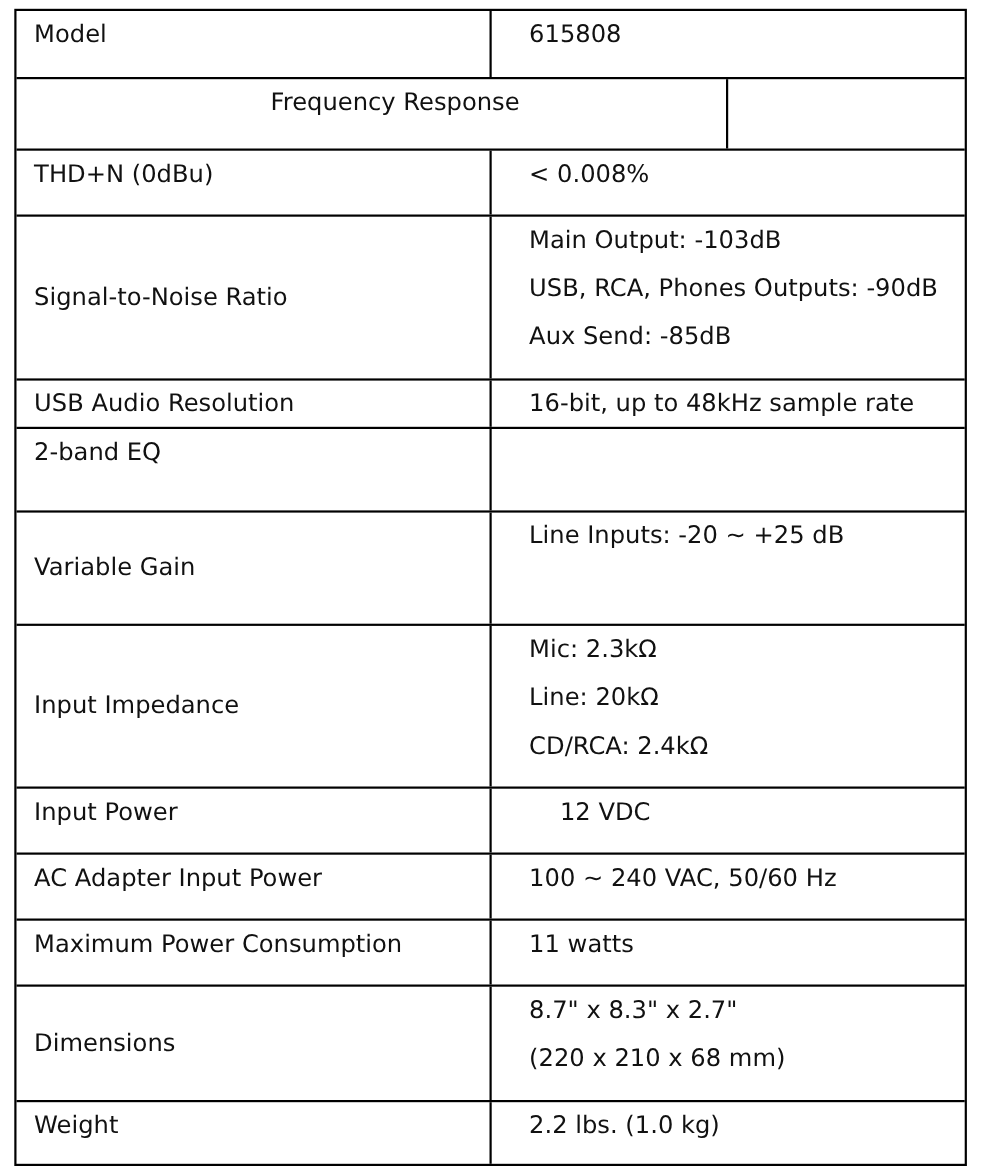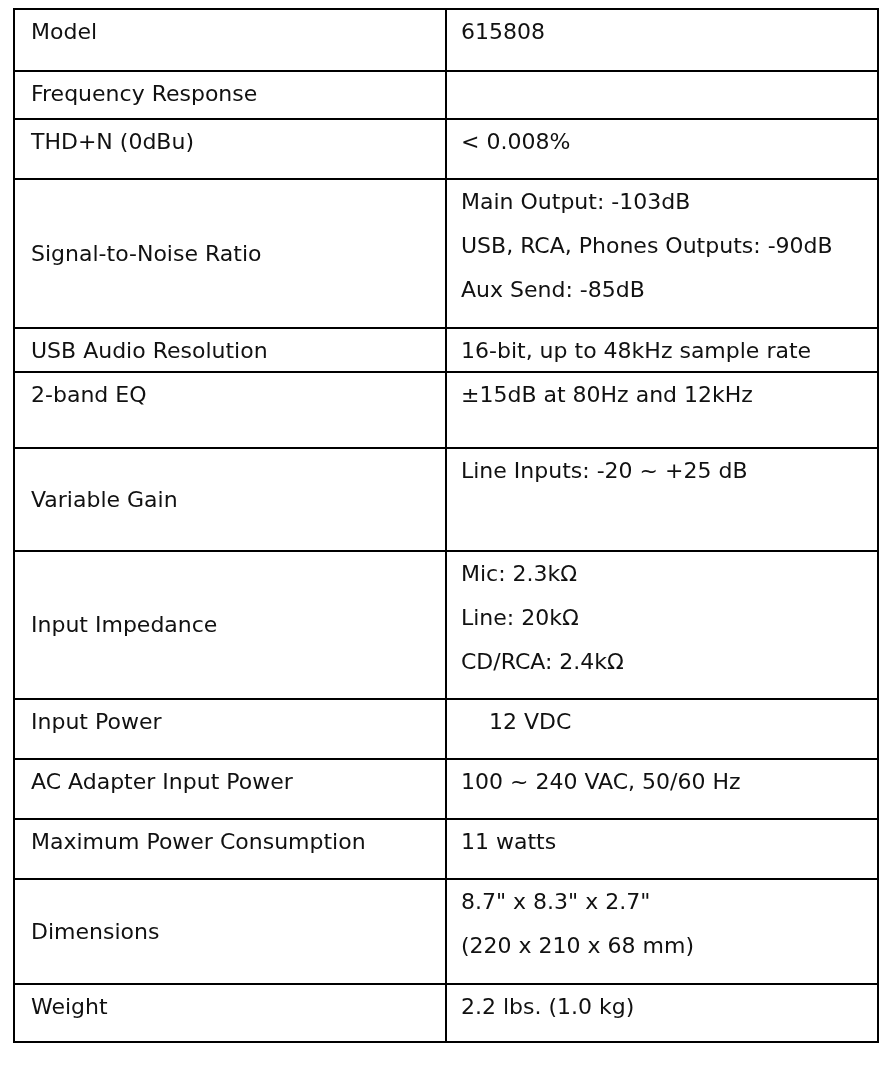--- a/index.html
+++ b/index.html
@@ -7,33 +7,33 @@
          font-family: "DejaVu Sans", sans-serif; color: #111111; }
   .spec-table { position: absolute; left: 13px; top: 8px; width: 866px;
                 border: 2px solid #000; box-sizing: border-box; }
   .row { display: flex; box-sizing: border-box; border-top: 2px solid #000; }
   .row:first-child { border-top: none; }
   .cell { box-sizing: border-box; font-size: 22px; line-height: 44px; }
   .label { width: 432px; padding-left: 16px; border-right: 2px solid #000;
            display: flex; align-items: center; }
   .label.top { align-items: flex-start; }
   .value { flex: 1; padding-left: 14px; }
-  .value .line { display: block; height: 44px; }
+  .value .line { display: block; height: 44px; margin-left: 20px; }
 </style>
 </head>
 <body>
 
 <div class="spec-table" id="spec-table">
     <div class="row" style="height: 60px;">
     <div class="cell label top">Model</div>
     <div class="cell value">
         <span class="line">615808</span>
       </div>
   </div>
-    <div class="row" style="height: 48px;">
+    <div class="row" style="height: 65px; justify-content: center;">
     <div class="cell label top">Frequency Response</div>
   </div>
     <div class="row" style="height: 60px; justify-content: flex-end;">
     <div class="cell label top">THD+N (0dBu)</div>
     <div class="cell value">
         <span class="line">&lt; 0.008%</span>
       </div>
   </div>
     <div class="row" style="height: 149px;">
     <div class="cell label">Signal-to-Noise Ratio</div>
@@ -44,23 +44,20 @@
       </div>
   </div>
     <div class="row" style="height: 44px;">
     <div class="cell label top">USB Audio Resolution</div>
     <div class="cell value">
         <span class="line">16-bit, up to 48kHz sample rate</span>
       </div>
   </div>
     <div class="row" style="height: 76px;">
     <div class="cell label top">2-band EQ</div>
-    <div class="cell value">
-        <span class="line">±15dB at 80Hz and 12kHz</span>
-      </div>
   </div>
     <div class="row" style="height: 103px;">
     <div class="cell label">Variable Gain</div>
     <div class="cell value">
         <span class="line">Line Inputs: -20 ~ +25 dB</span>
       </div>
   </div>
     <div class="row" style="height: 148px;">
     <div class="cell label">Input Impedance</div>
     <div class="cell value">

